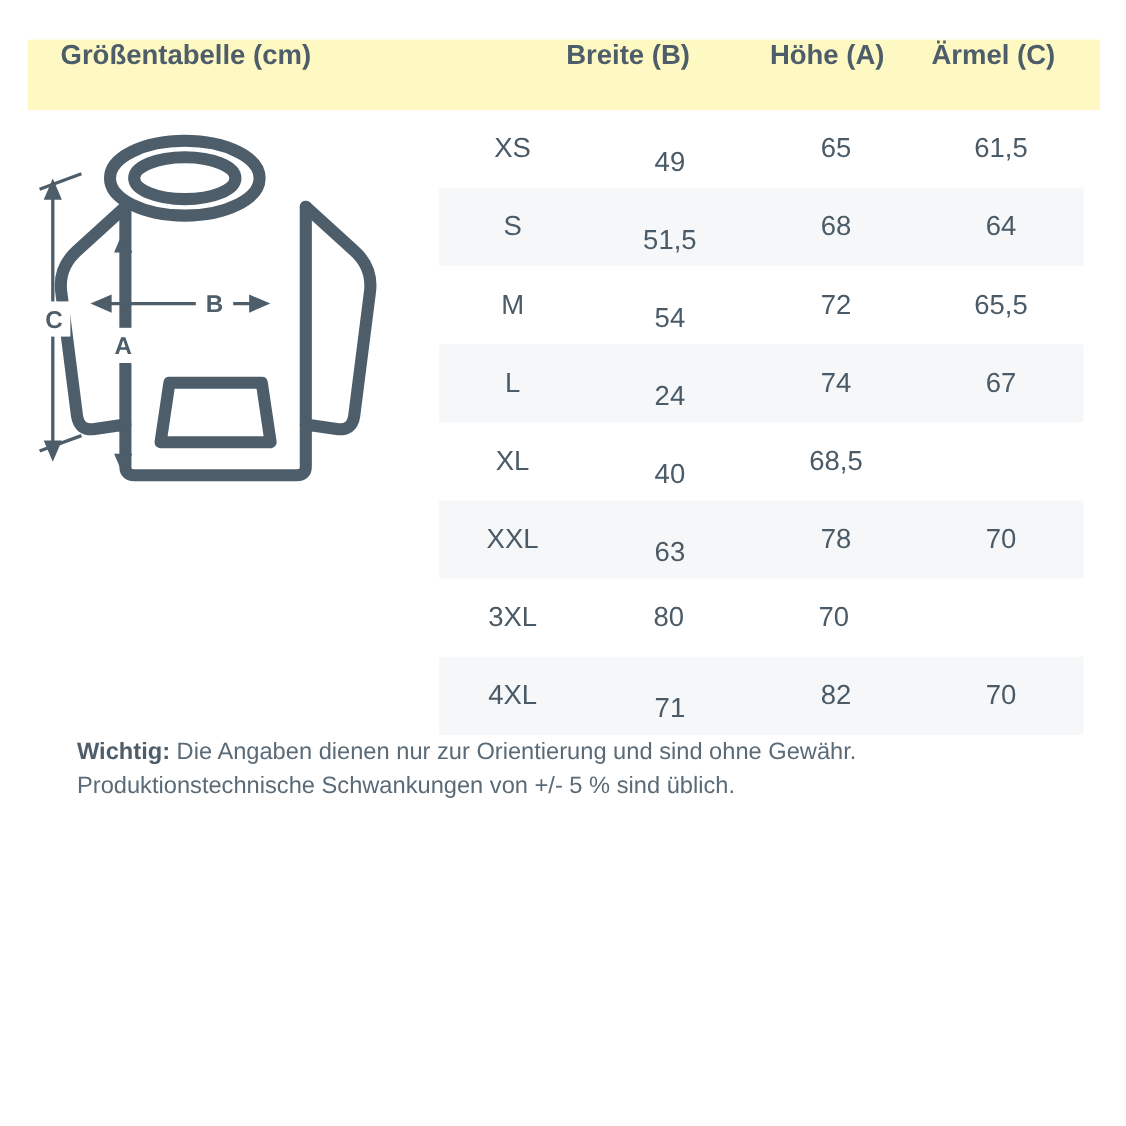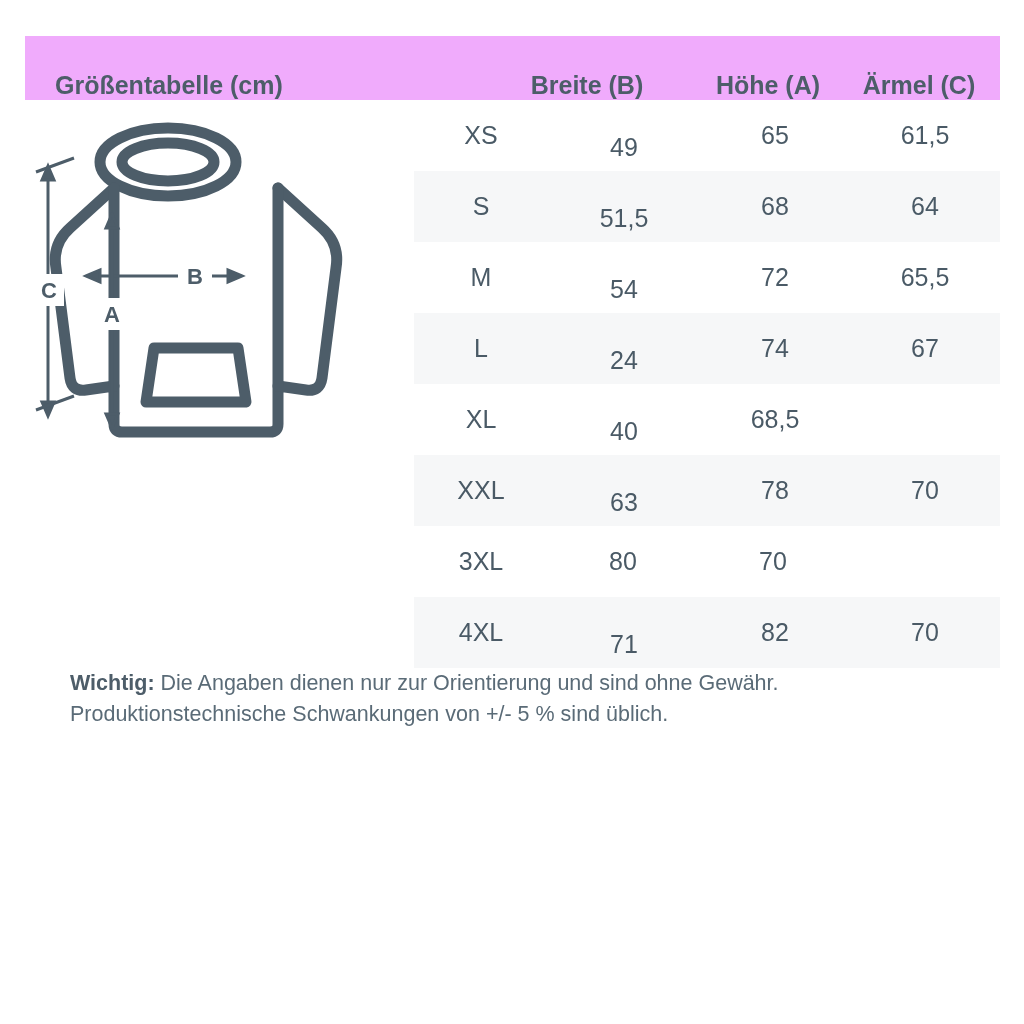--- a/index.html
+++ b/index.html
@@ -21,53 +21,53 @@
     height: 1024px;
   }
 
   
   .header {
     position: absolute;
     left: 25px;
     top: 36px;
     width: 975px;
     height: 64px;
-    background: #f0abfc;
+    background: #fef9c3;
     display: flex;
-    align-items: flex-end;
+    align-items: flex-start;
     box-sizing: border-box;
   }
   .header-title {
     padding-left: 30px;
     font-size: 25px;
     font-weight: bold;
     color: #4d5d69;
     white-space: nowrap;
   }
   .header-cols {
     margin-left: auto;
     display: flex;
     align-items: center;
-    padding-right: 6px;
+    padding-right: 22px;
   }
   .header-col {
     font-size: 25px;
     font-weight: bold;
     color: #4d5d69;
     text-align: center;
     white-space: nowrap;
   }
   .header-col.c-breite { width: 210px; }
   .header-col.c-hoehe  { width: 152px; }
   .header-col.c-aermel { width: 150px; }
 
   
   .table {
     position: absolute;
-    left: 414px;
+    left: 399px;
     top: 100px;
     width: 586px;
   }
   .row {
     display: flex;
     align-items: center;
     height: 71px;
     box-sizing: border-box;
   }
   .row.alt {

